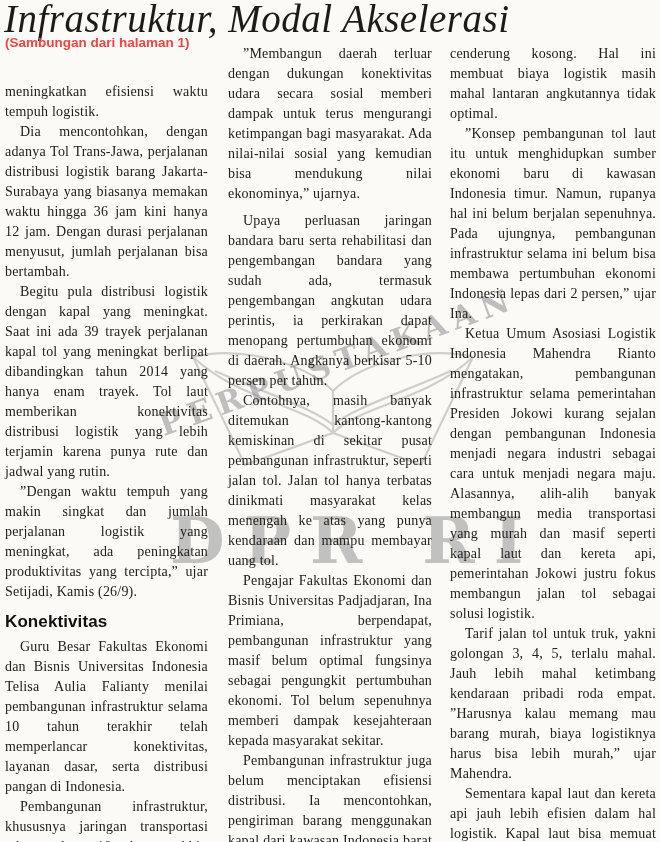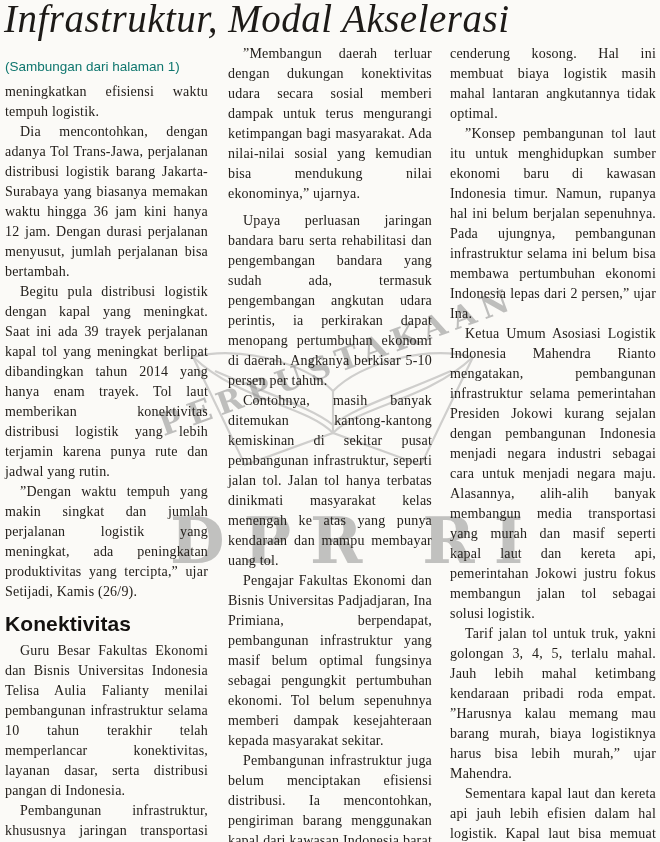--- a/index.html
+++ b/index.html
@@ -46,25 +46,25 @@
     margin: 0;
     font-family: "Liberation Serif", serif;
     font-style: italic;
     font-weight: 500;
     font-size: 39px;
     letter-spacing: 0.5px;
     color: #1d1a17;
     white-space: nowrap;
   }
   .continuation {
-    position: absolute; left: 5px; top: 59px;
+    position: absolute; left: 5px; top: 35px;
     font-family: "Liberation Sans", sans-serif;
-    font-weight: normal;
+    font-weight: bold;
     font-size: 13.5px;
-    color: #0f766e;
+    color: #ef4444;
     white-space: nowrap;
   }
   .col {
     position: absolute;
     color: #24201c;
   }
   .col-1 { left: 5px;   top: 82px; width: 203px; height: 756px; }
   .col-2 { left: 228px; top: 44px; width: 204px; height: 794px; }
   .col-3 { left: 450px; top: 44px; width: 206px; height: 794px; }
   .col p.paragraph {
@@ -75,21 +75,21 @@
     letter-spacing: 0.2px;
     text-align: justify;
     text-indent: 15px;
   }
   .col p.paragraph.no-indent { text-indent: 0; }
   .col p.paragraph.space-before { margin-top: 7px; }
   .col h2.subheading {
     margin: 10px 0 5px 0;
     font-family: "Liberation Sans", sans-serif;
     font-weight: bold;
-    font-size: 21px;
+    font-size: 17px;
     letter-spacing: 0.1px;
     color: #141210;
   }
 </style>
 </head>
 <body>
 
 <div class="page">
 
   <div class="watermark-layer">

